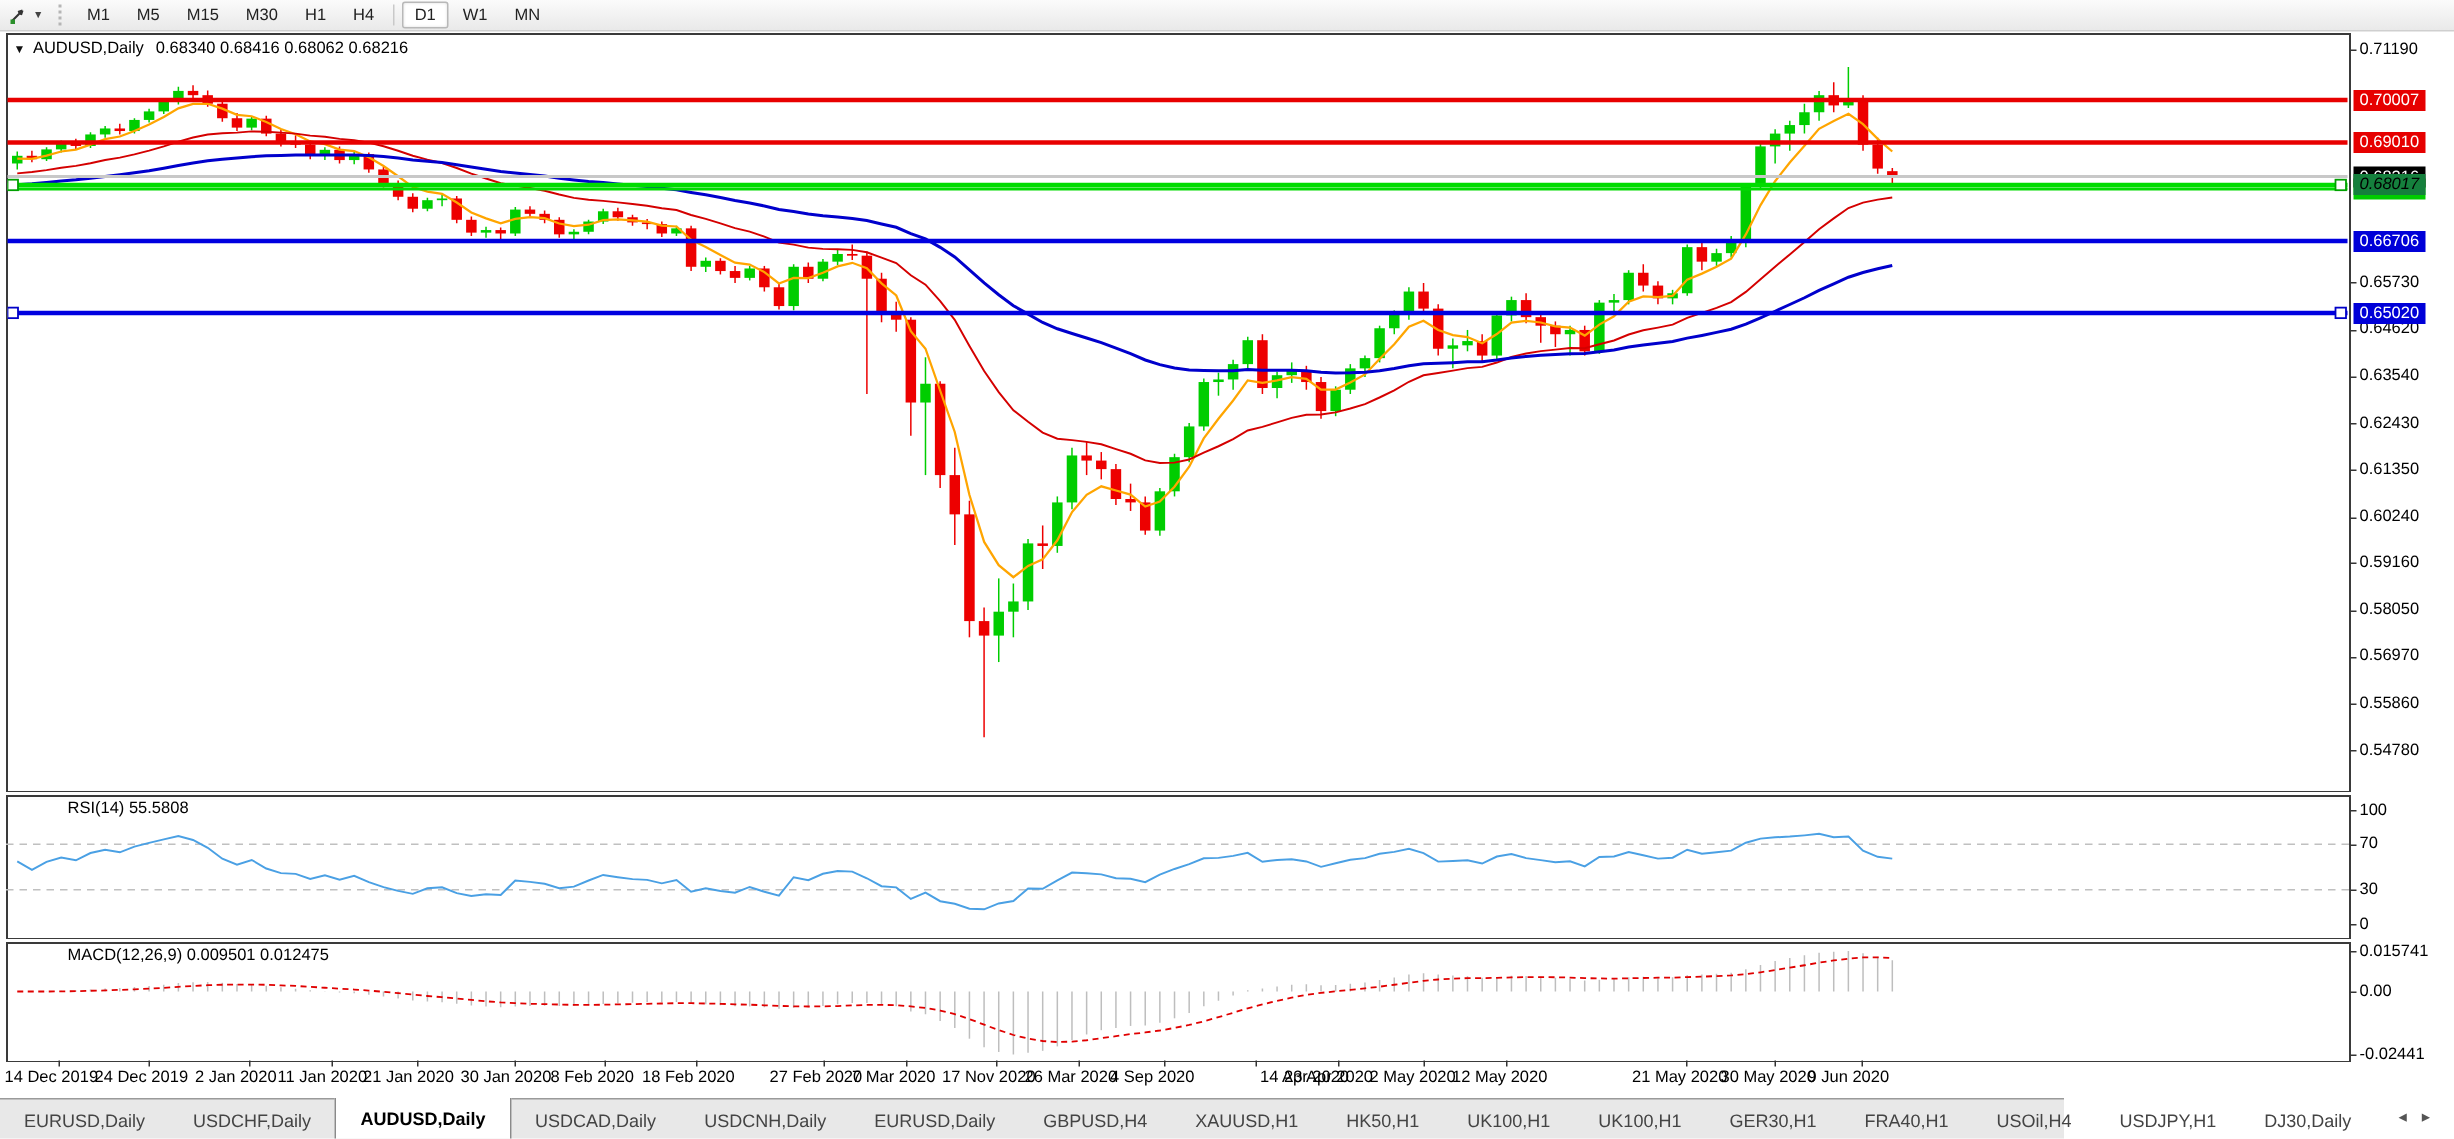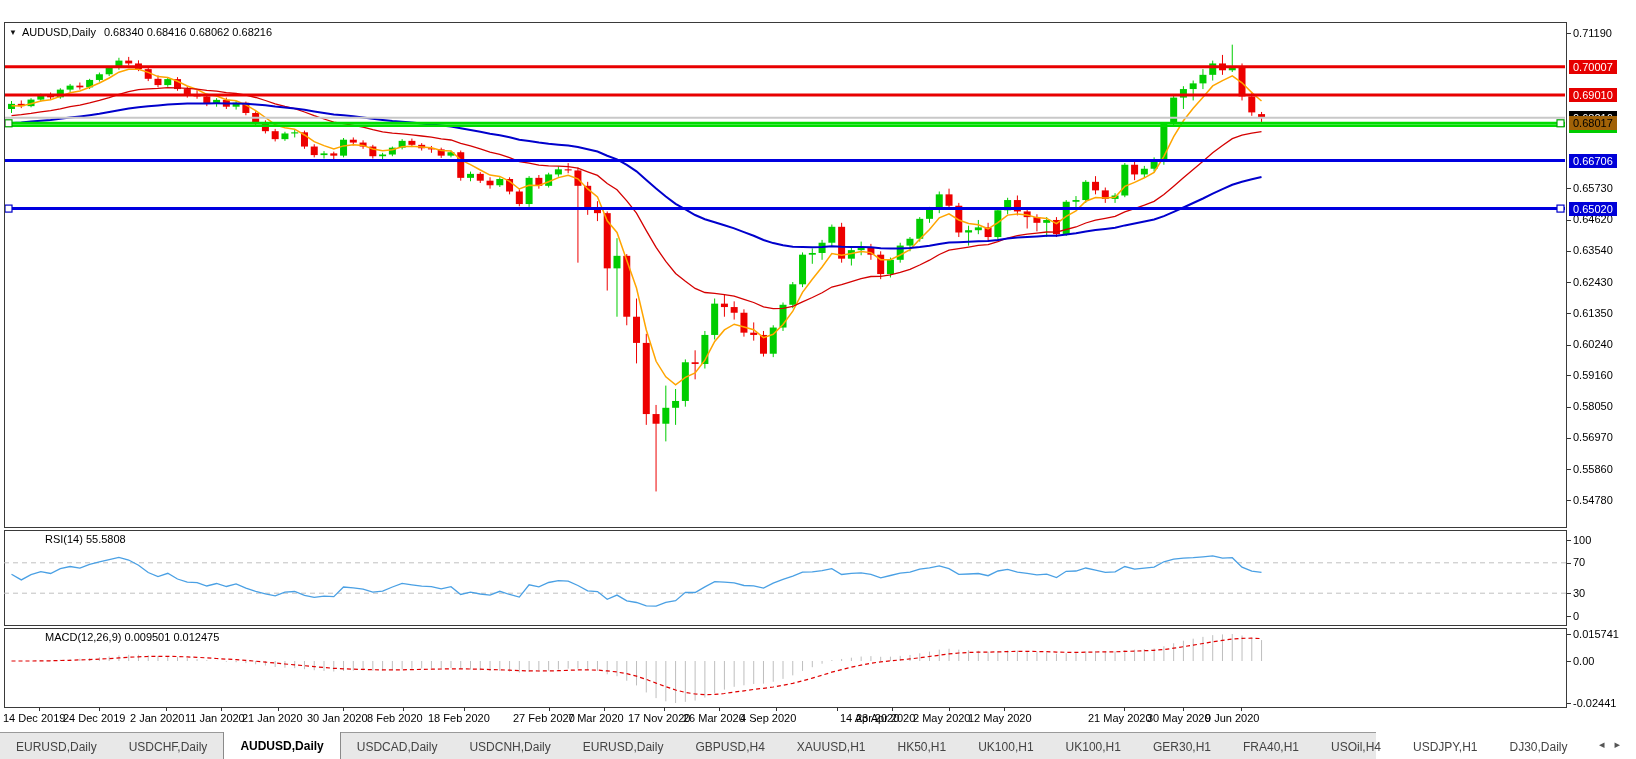--- a/index.html
+++ b/index.html
@@ -38,20 +38,42 @@
     margin-top:-1px;color:#000;font-weight:bold;}
   .tab-sep{width:1px;height:13px;background:#b5b5b5;align-self:center;}
   #tab-scroll{position:absolute;right:6px;top:738px;font-size:11px;color:#555;letter-spacing:10px;}
   svg{position:absolute;left:0;top:0;}
 </style>
 </head>
 <body>
 
 <div id="stage">
 
+  <div id="toolbar">
+    <div id="tool-icon">
+      <svg width="14" height="14" style="position:static">
+        <path d="M3 11 L10 4 M10 4 l-3 1 M10 4 l-1 3" stroke="#333" stroke-width="1.4" fill="none"></path>
+        <rect x="2" y="10" width="3" height="3" fill="#2a8f2a"></rect>
+      </svg>
+    </div>
+    <span id="tool-caret">▼</span>
+    <div class="tb-grip"></div>
+    <div id="tf-container" style="display:flex;align-items:center;">
+        <div class="tf-btn">M1</div>
+        <div class="tf-btn">M5</div>
+        <div class="tf-btn">M15</div>
+        <div class="tf-btn">M30</div>
+        <div class="tf-btn">H1</div>
+        <div class="tf-btn">H4</div>
+        <div class="tb-sep"></div>
+        <div class="tf-btn active">D1</div>
+        <div class="tf-btn">W1</div>
+        <div class="tf-btn">MN</div>
+      </div>
+  </div>
 
   <svg id="chart-svg" width="1636" height="759">
       <rect x="4.5" y="22.5" width="1562" height="505" fill="#fff" stroke="#3a3a3a" stroke-width="1" shape-rendering="crispEdges"></rect>
       <rect x="4.5" y="530.5" width="1562" height="95" fill="#fff" stroke="#3a3a3a" stroke-width="1" shape-rendering="crispEdges"></rect>
       <rect x="4.5" y="628.5" width="1562" height="79" fill="#fff" stroke="#3a3a3a" stroke-width="1" shape-rendering="crispEdges"></rect>
       <defs>
         <clipPath id="clipPrice">
           <rect x="5" y="23" width="1560" height="503"></rect>
         </clipPath>
         <clipPath id="clipRsi">
@@ -521,21 +543,21 @@
       <div class="axis-tick" style="top: 616px;"></div>
       <div class="axis-label" style="top: 609.5px;">0</div>
       <div class="axis-tick" style="top: 634px;"></div>
       <div class="axis-label" style="top: 627.5px;">0.015741</div>
       <div class="axis-tick" style="top: 661px;"></div>
       <div class="axis-label" style="top: 654.5px;">0.00</div>
       <div class="axis-tick" style="top: 703px;"></div>
       <div class="axis-label" style="top: 696.5px;">-0.02441</div>
       <div class="badge" style="top: 119.059px; background: rgb(0, 204, 0); color: rgb(0, 0, 0);">0.67920</div>
       <div class="badge" style="top: 110.635px; background: rgb(0, 0, 0); color: rgb(255, 255, 255);">0.68216</div>
-      <div class="badge" style="top: 116.298px; background: #a16207; color: rgb(0, 0, 0);">0.68017</div>
+      <div class="badge" style="top: 116.298px; background: #15803d; color: rgb(0, 0, 0); font-style: italic;">0.68017</div>
       <div class="badge" style="top: 59.6661px; background: rgb(230, 0, 0); color: rgb(255, 255, 255);">0.70007</div>
       <div class="badge" style="top: 88.039px; background: rgb(230, 0, 0); color: rgb(255, 255, 255);">0.69010</div>
       <div class="badge" style="top: 153.607px; background: rgb(0, 0, 216); color: rgb(255, 255, 255);">0.66706</div>
       <div class="badge" style="top: 201.587px; background: rgb(0, 0, 216); color: rgb(255, 255, 255);">0.65020</div>
     </div>
   <div id="date-axis">
       <div class="date-tick" style="left: 39px;"></div>
       <div class="date-label" style="left: 3px;">14 Dec 2019</div>
       <div class="date-tick" style="left: 99px;"></div>
       <div class="date-label" style="left: 63px;">24 Dec 2019</div>

